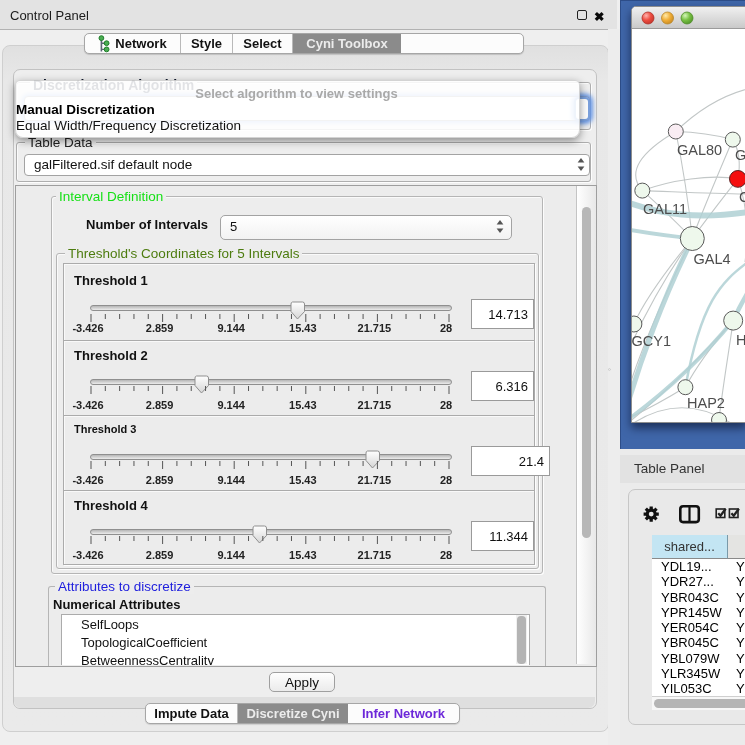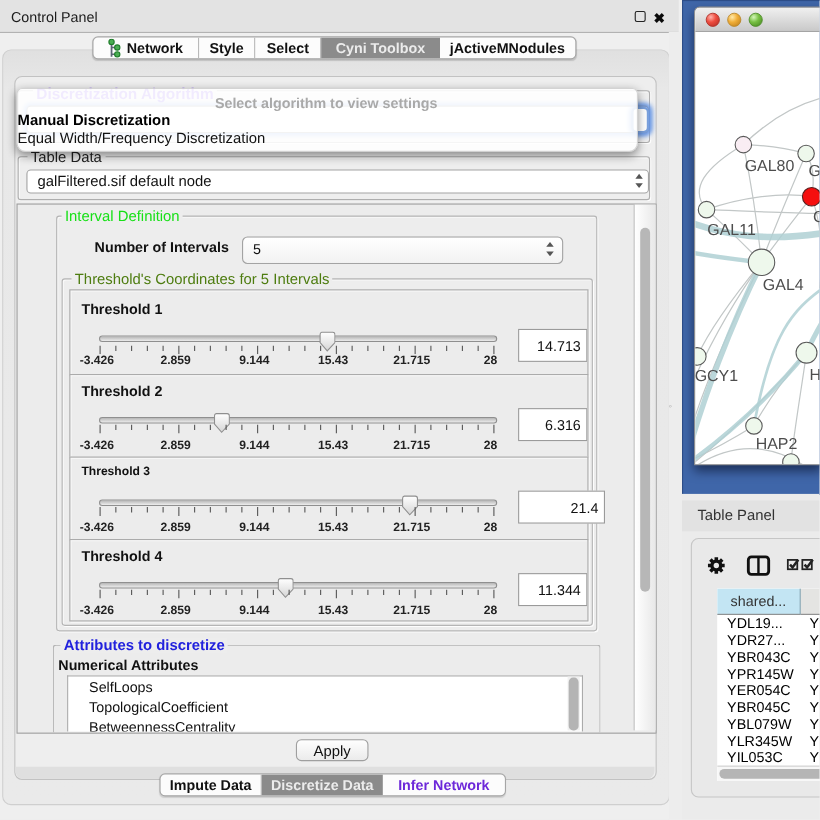--- a/index.html
+++ b/index.html
@@ -30,25 +30,24 @@
       <line x1="3.4" y1="4" x2="3.4" y2="16.5" stroke="#5c6474" stroke-width="1.6"></line>
       <line x1="3.4" y1="8.2" x2="8.4" y2="8.2" stroke="#5c6474" stroke-width="1.4"></line>
       <line x1="3.4" y1="14.4" x2="8.4" y2="14.4" stroke="#5c6474" stroke-width="1.4"></line>
       <circle cx="3.4" cy="3.1" r="2.4" fill="#4aad52" stroke="#1e7c2a" stroke-width="1"></circle>
       <circle cx="8.6" cy="8.2" r="2.4" fill="#4aad52" stroke="#1e7c2a" stroke-width="1"></circle>
       <circle cx="8.6" cy="14.4" r="2.4" fill="#4aad52" stroke="#1e7c2a" stroke-width="1"></circle>
     </svg>Network</div>
   <div style="width:51px;border-right:1px solid #b9b9b9;display:flex;align-items:center;justify-content:center;font-size:13px;font-weight:bold;color:#111;">Style</div>
   <div style="width:59px;border-right:1px solid #b9b9b9;display:flex;align-items:center;justify-content:center;font-size:13px;font-weight:bold;color:#111;">Select</div>
   <div style="width:108px;background:#8b8b8b;display:flex;align-items:center;justify-content:center;font-size:13px;font-weight:bold;color:#ececec;">Cyni Toolbox</div>
-  <div style="width:124px;display:flex;align-items:center;justify-content:center;font-size:13px;font-weight:bold;color:#111;">jActiveMNodules</div>
 </div>
 
 <div class="grpbox" style="left:16px;top:82px;width:573px;height:46px;"></div>
-<div class="grptitle" style="left:30px;top:78px;font-weight:bold;color:#8b5cf6;font-size:14px;">Discretization Algorithm</div>
+<div class="grptitle" style="left:30px;top:78px;font-weight:bold;color:#0f172a;font-size:14px;">Discretization Algorithm</div>
 
 <div class="abs" style="left:24px;top:96px;width:564px;height:23px;background:#fff;border:1px solid #9d9d9d;border-radius:4px;box-shadow:0 0 4px 2px rgba(100,150,230,.75);"></div>
 <div class="abs" style="left:574px;top:97px;width:12px;height:20px;background:#fdfdfd;border:2px solid #7aa0dc;border-radius:5px;box-shadow:0 0 5px 2px rgba(96,144,226,.85);"></div>
 
 <div class="grpbox" style="left:16px;top:142px;width:573px;height:38px;"></div>
 <div class="grptitle" style="left:25px;top:136px;color:#222;">Table Data</div>
 <div class="abs" style="left:24px;top:154px;width:564px;height:20px;background:#fff;border:1px solid #a3a3a3;border-radius:4px;"></div>
 <div class="abs" style="left:34px;top:157px;font-size:13.5px;color:#111;">galFiltered.sif default node</div>
 <svg class="abs" style="left:576px;top:157px;" width="10" height="15" viewBox="0 0 10 15">
   <path d="M5 1 L8.4 5.4 L1.6 5.4 Z" fill="#555"></path>
@@ -263,33 +262,33 @@
 <div style="position:absolute;left:70.6px;top:58px;width:50px;text-align:center;font-size:11px;font-weight:bold;color:#222;">2.859</div>
 <div style="position:absolute;left:142.2px;top:58px;width:50px;text-align:center;font-size:11px;font-weight:bold;color:#222;">9.144</div>
 <div style="position:absolute;left:213.8px;top:58px;width:50px;text-align:center;font-size:11px;font-weight:bold;color:#222;">15.43</div>
 <div style="position:absolute;left:285.4px;top:58px;width:50px;text-align:center;font-size:11px;font-weight:bold;color:#222;">21.715</div>
 <div style="position:absolute;left:357.0px;top:58px;width:50px;text-align:center;font-size:11px;font-weight:bold;color:#222;">28</div>
 <div style="position:absolute;left:407px;top:30px;width:56px;height:28px;background:#fff;border:1px solid #9a9a9a;font-size:13px;color:#111;display:flex;align-items:center;justify-content:flex-end;padding-right:5px;">11.344</div>
 </div>
 </div>
 
 <div class="grpbox" style="left:48px;top:586px;width:496px;height:79px;border-color:#b5b5b5;border-bottom:none;border-radius:3px 3px 0 0;box-shadow:none;"></div>
-<div class="grptitle" style="left:55px;top:580px;color:#2121dd;background:#ededed;font-weight:bold;">Attributes to discretize</div>
+<div class="grptitle" style="left:55px;top:580px;color:#2121dd;background:#ededed;">Attributes to discretize</div>
 <div class="abs" style="left:53px;top:597px;font-size:13px;font-weight:bold;color:#111;">Numerical Attributes</div>
 <div class="abs" style="left:61px;top:614px;width:467px;height:50px;background:#ffffff;border:1px solid #ababab;border-bottom:none;overflow:hidden;">
   <div style="font-size:13px;color:#111;padding:1px 0 0 19px;line-height:18px;">SelfLoops<br>TopologicalCoefficient<br>BetweennessCentrality</div>
 </div>
 <div class="abs" style="left:516px;top:615px;width:11px;height:49px;background:#f0f0f0;"></div>
 <div class="abs" style="left:517px;top:616px;width:9px;height:48px;background:#b4b4b4;border-radius:4px;"></div>
 
 <div class="abs" style="left:269px;top:672px;width:64px;height:18px;background:linear-gradient(#fefefe,#ebebeb);border:1px solid #9f9f9f;border-radius:5px;display:flex;align-items:center;justify-content:center;font-size:13.5px;color:#111;">Apply</div>
 
 <div class="abs" style="left:145px;top:703px;width:313px;height:19px;background:#fcfcfc;border:1px solid #a6a6a6;border-radius:5px;box-shadow:0 1px 1px rgba(0,0,0,.12);overflow:hidden;display:flex;">
   <div style="width:91px;border-right:1px solid #b9b9b9;display:flex;align-items:center;justify-content:center;font-size:13px;font-weight:bold;color:#111;">Impute Data</div>
-  <div style="width:110px;background:#8b8b8b;display:flex;align-items:center;justify-content:center;font-size:13px;font-weight:bold;color:#ececec;">Discretize Data</div>
+  <div style="width:110px;background:#8b8b8b;display:flex;align-items:center;justify-content:center;font-size:13px;font-weight:bold;color:#ececec;">Discretize Cyni</div>
   <div style="flex:1;display:flex;align-items:center;justify-content:center;font-size:13px;font-weight:bold;color:#6d28d9;">Infer Network</div>
 </div>
 
 <div class="abs" style="left:15px;top:80px;width:563px;height:56px;background:rgba(255,255,255,0.88);border:1px solid rgba(170,170,170,.5);border-radius:5px 5px 8px 8px;box-shadow:0 3px 9px rgba(0,0,0,0.42);"></div>
 <div class="abs" style="left:15px;top:86px;width:563px;text-align:center;font-size:13px;font-weight:bold;color:#a9a9a9;">Select algorithm to view settings</div>
 <div class="abs" style="left:16px;top:102px;font-size:13.5px;font-weight:bold;color:#000;">Manual Discretization</div>
 <div class="abs" style="left:16px;top:118px;font-size:13.5px;color:#111;">Equal Width/Frequency Discretization</div>
 
 <div class="abs" style="left:608px;top:29px;width:12px;height:716px;background:#ededed;"></div>
 <div class="abs" style="left:608px;top:366px;width:5px;height:8px;color:#999;font-size:8px;line-height:8px;">◦</div>

